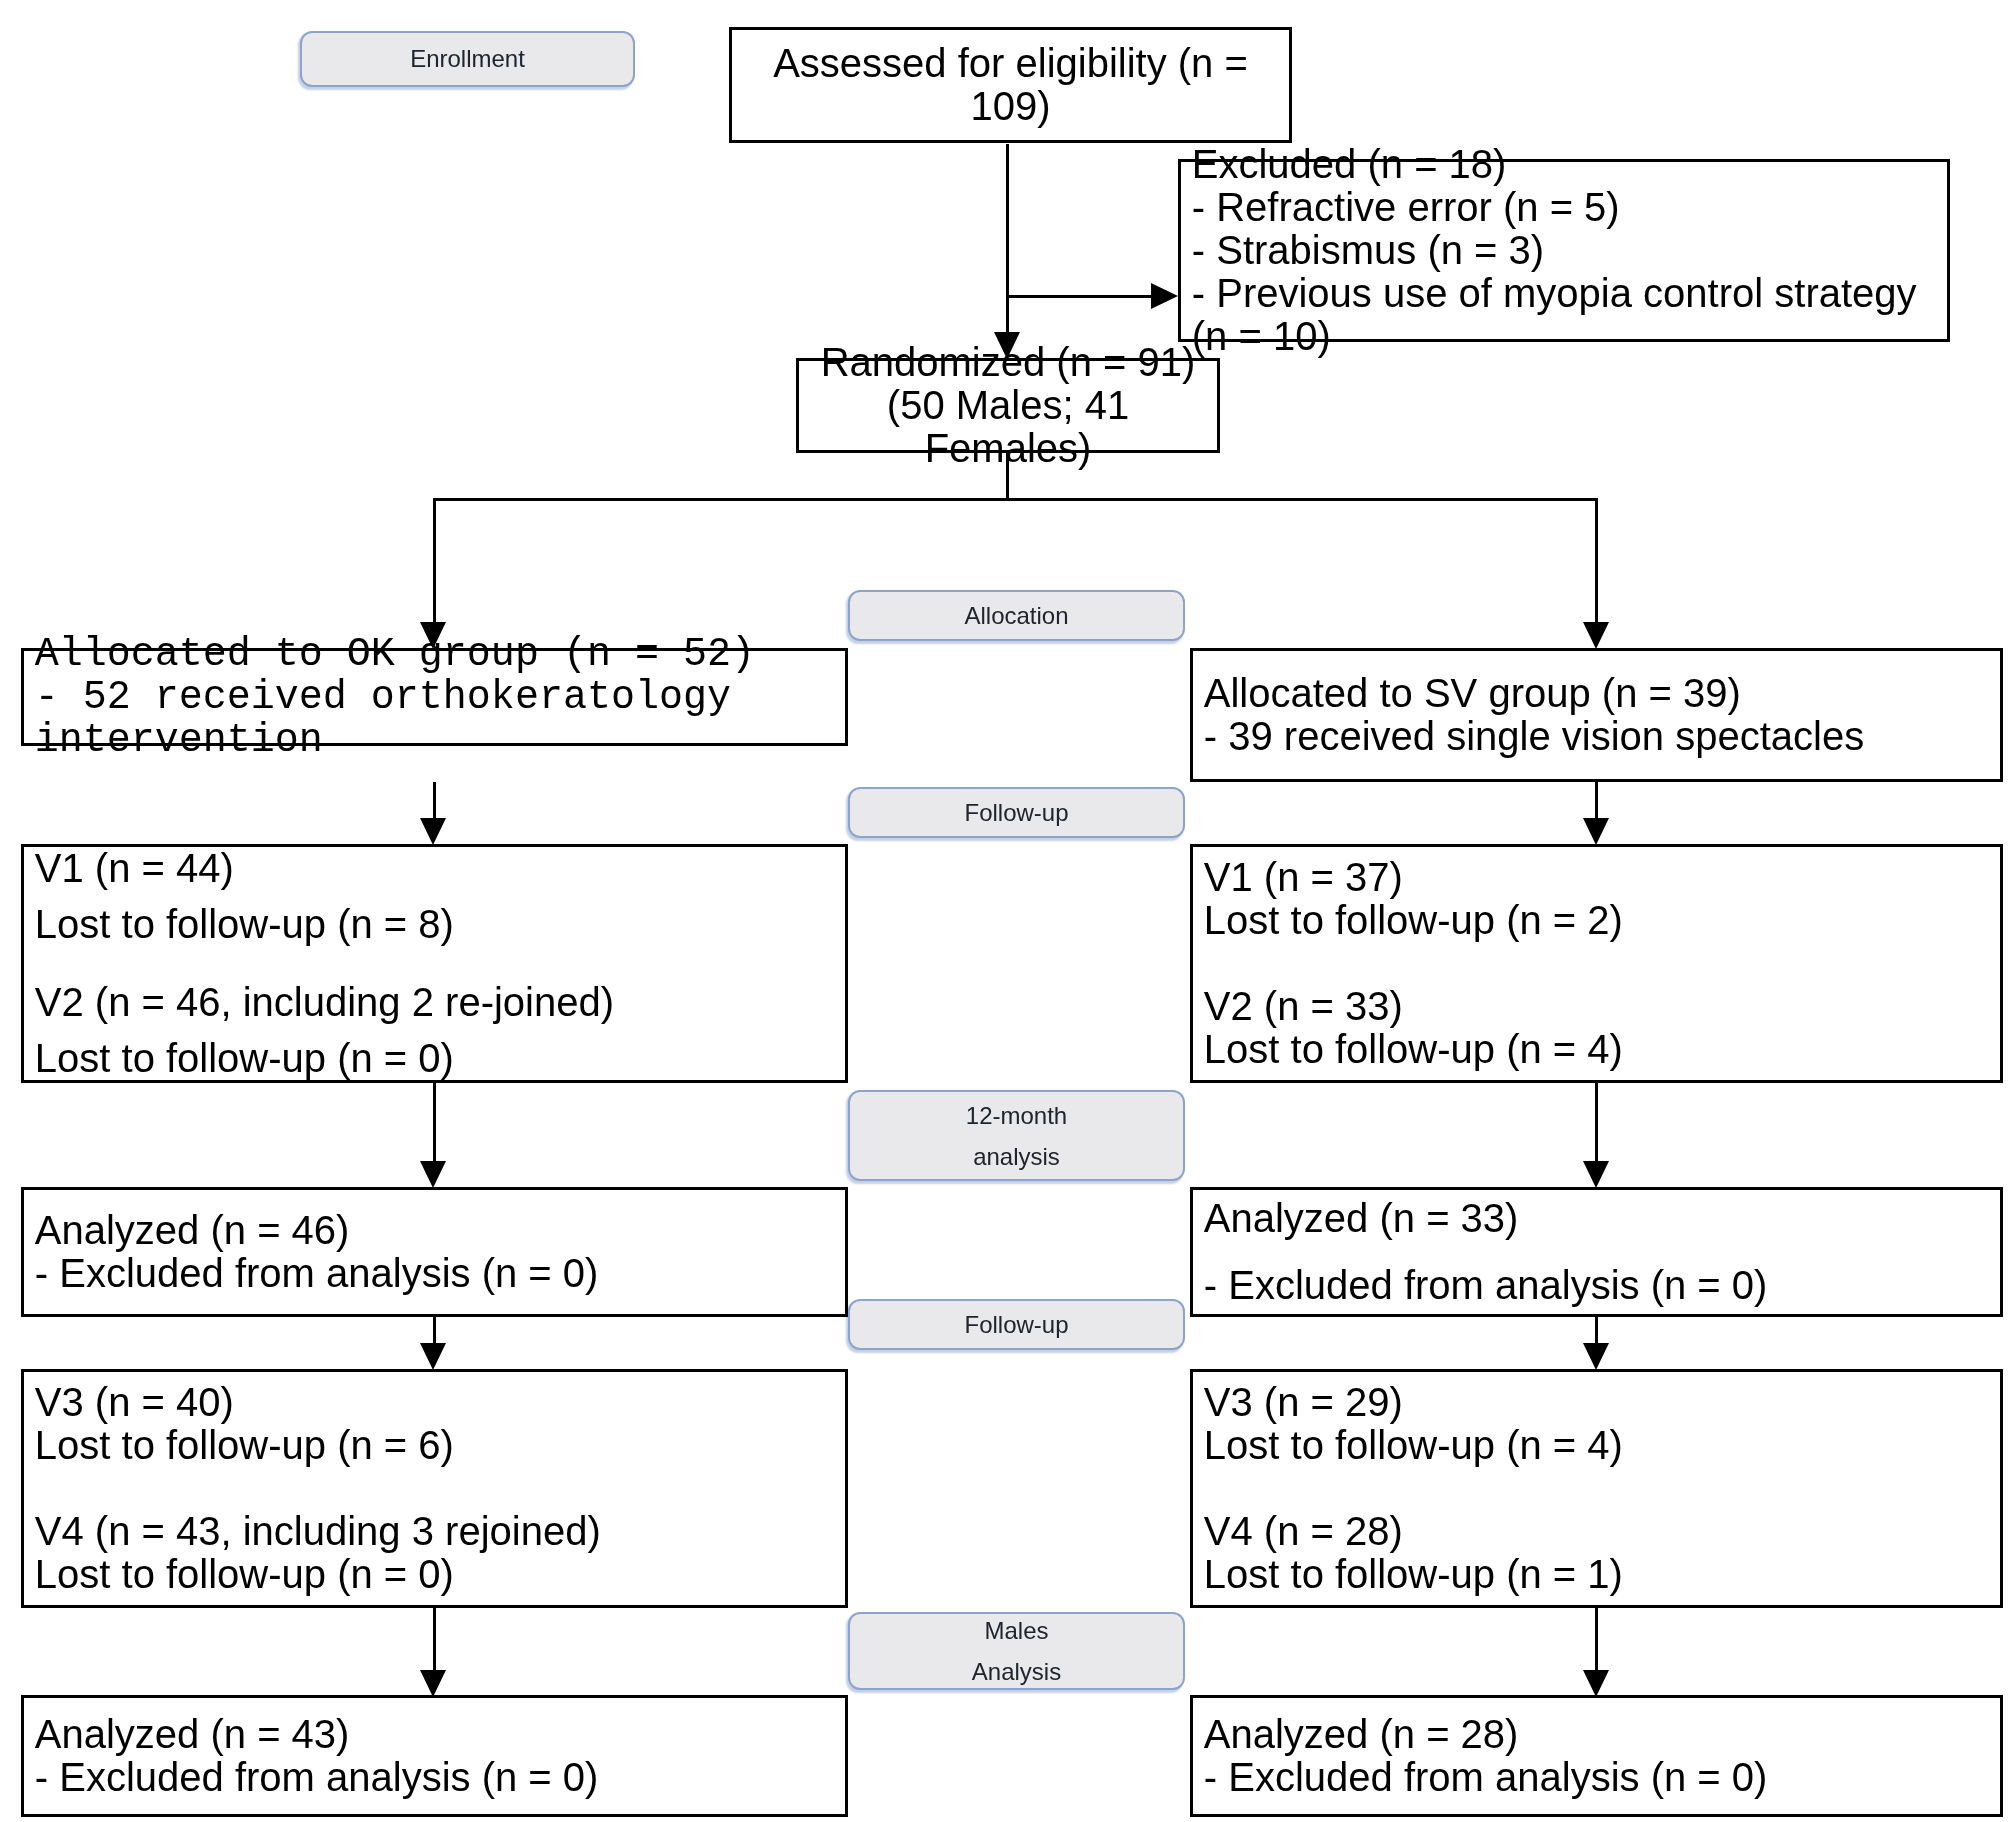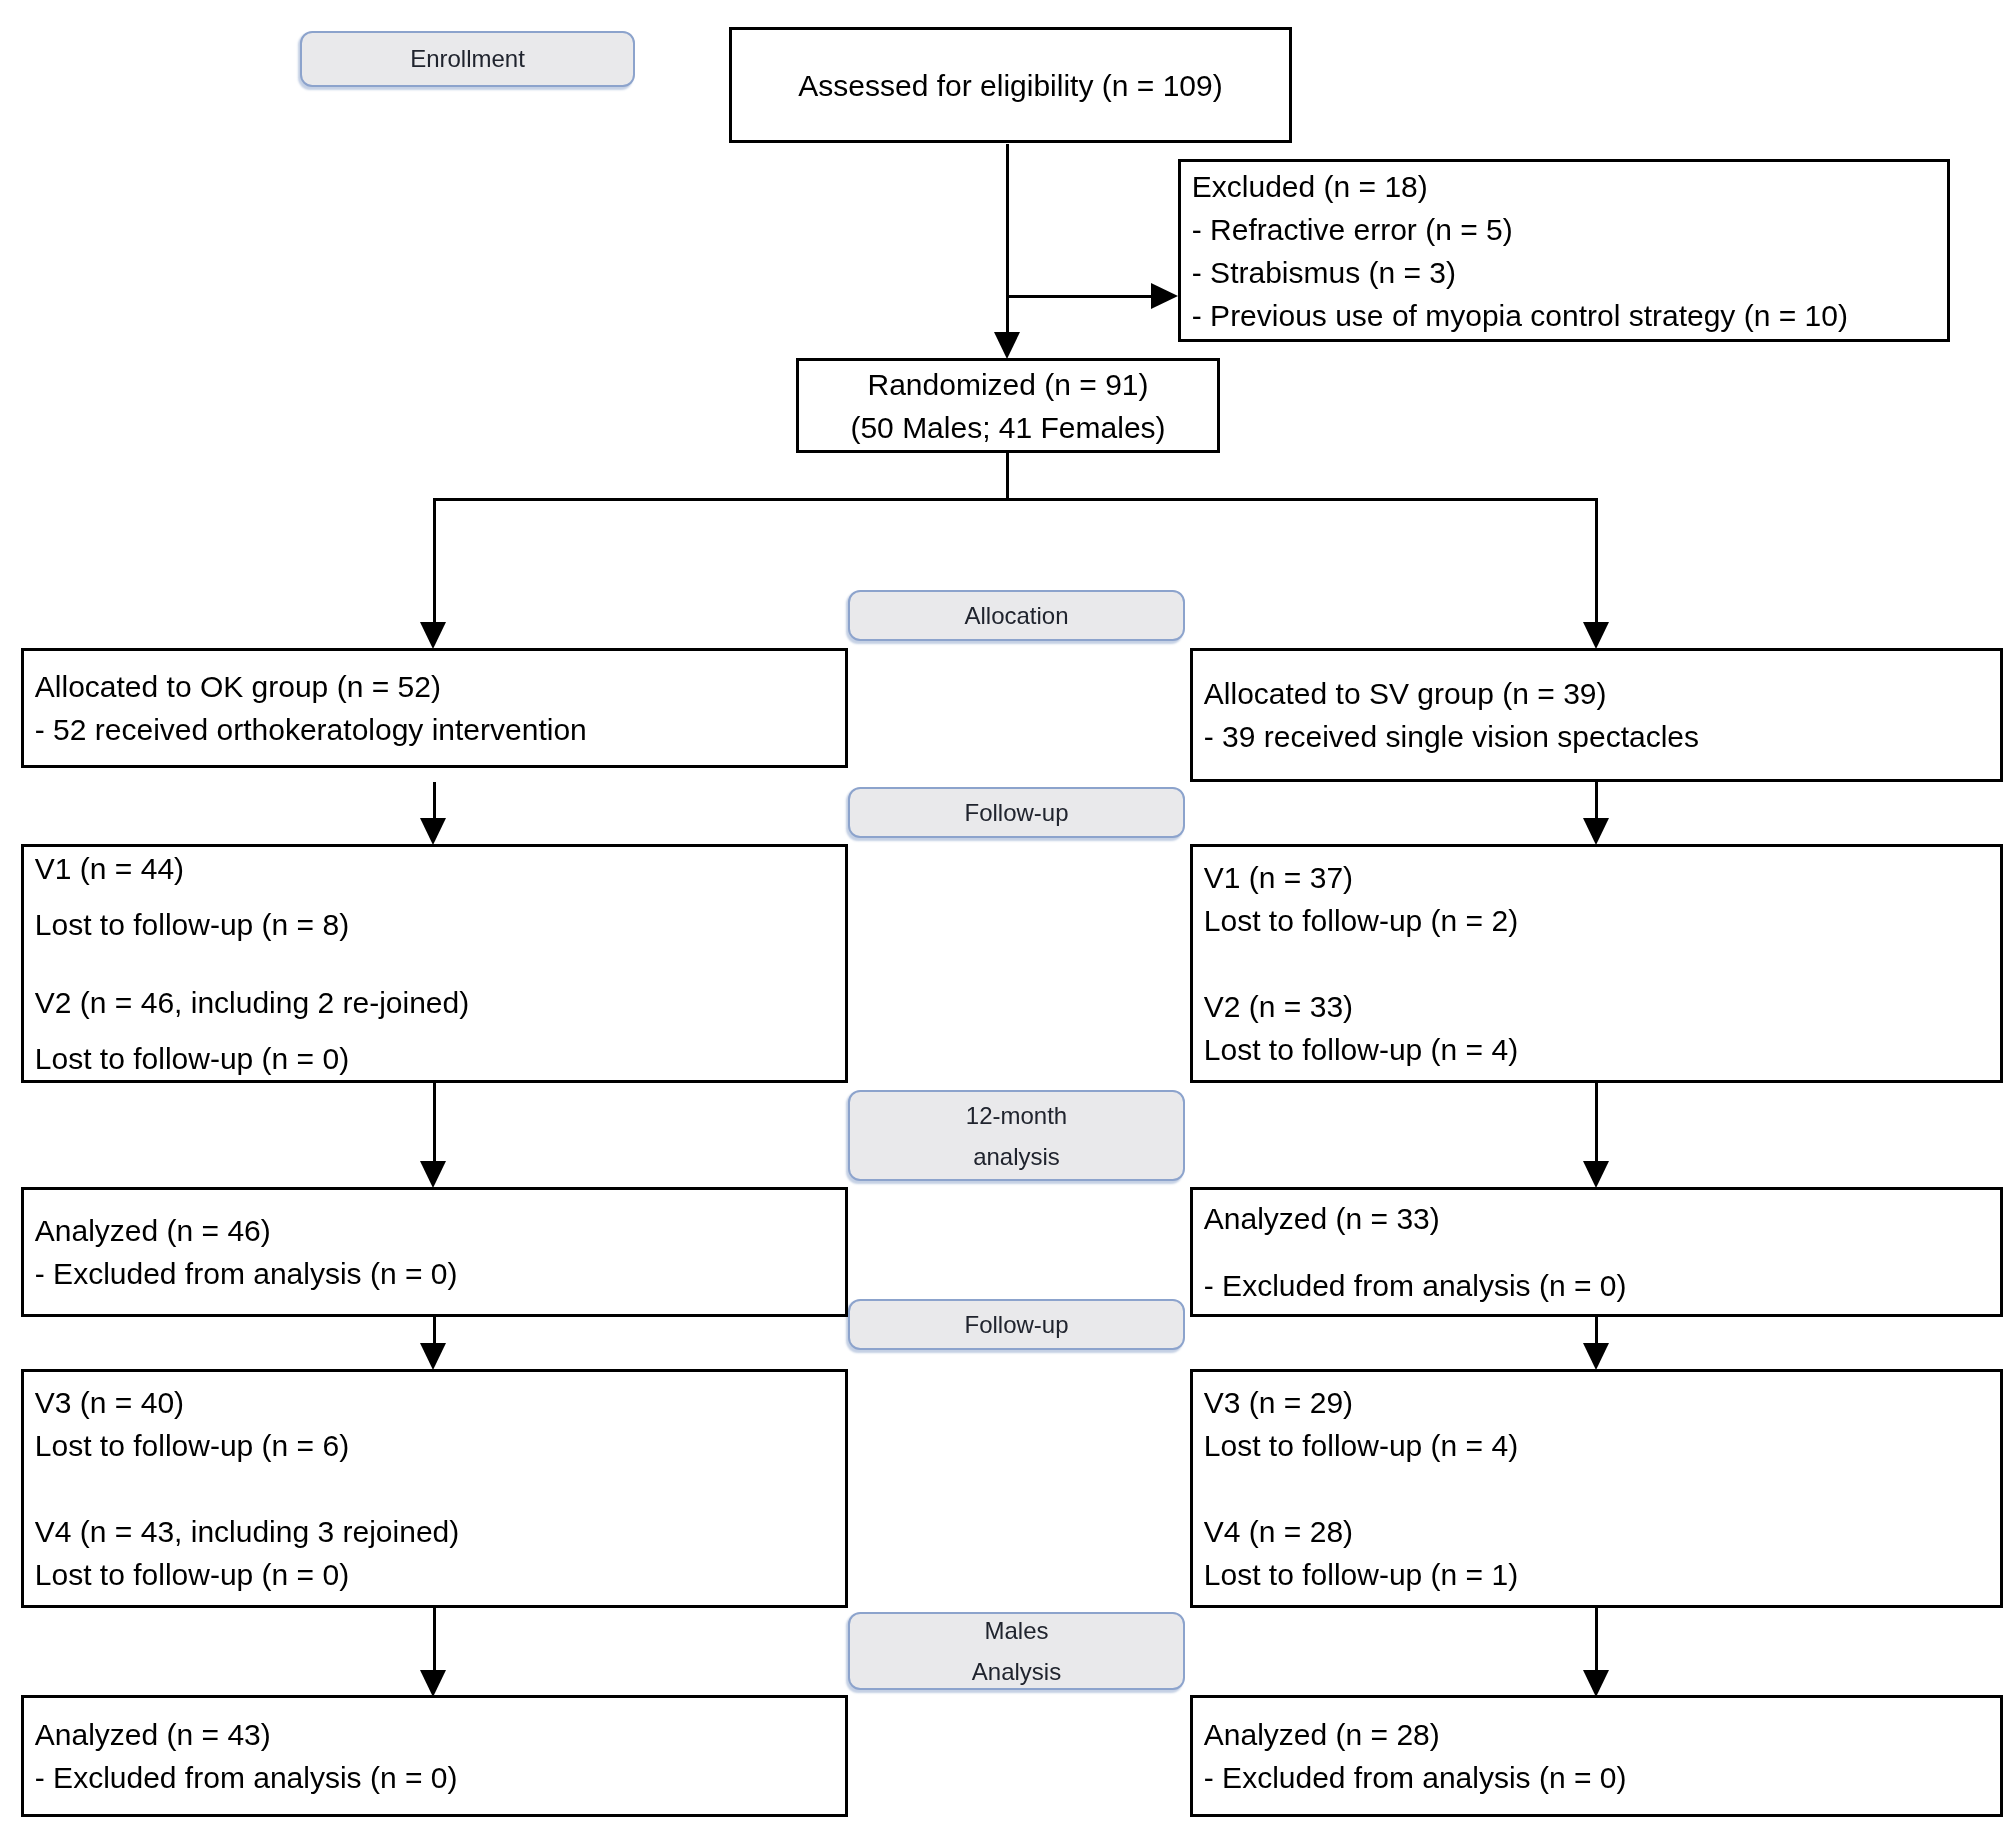--- a/index.html
+++ b/index.html
@@ -12,21 +12,21 @@
     color: #000000;
   }
   .flow-box {
     position: absolute;
     box-sizing: border-box;
     background: #ffffff;
     border: 3.4px solid #000000;
     display: flex;
     flex-direction: column;
     justify-content: center;
-    font-size: 30px;
+    font-size: 40px;
     line-height: 43px;
     padding: 0 10.8px;
     color: #000000;
   }
   .flow-box.center-text {
     align-items: center;
     text-align: center;
   }
   .stage-label {
     position: absolute;
@@ -96,21 +96,21 @@
     <div>- Refractive error (n = 5)</div>
     <div>- Strabismus (n = 3)</div>
     <div>- Previous use of myopia control strategy (n = 10)</div>
   </div>
 
   <div class="flow-box center-text" style="left:796px; top:358px; width:424px; height:95px;">
     <div>Randomized (n = 91)</div>
     <div>(50 Males; 41 Females)</div>
   </div>
 
-  <div class="flow-box" style="left:21px; top:648px; width:827px; height:120px;">
+  <div class="flow-box" style="left:21px; top:648px; width:827px; height:98px;font-family:Liberation Mono, monospace;">
     <div>Allocated to OK group (n = 52)</div>
     <div>- 52 received orthokeratology intervention</div>
   </div>
   <div class="flow-box" style="left:1190px; top:648px; width:813px; height:134px;">
     <div>Allocated to SV group (n = 39)</div>
     <div>- 39 received single vision spectacles</div>
   </div>
 
   <div class="flow-box" style="left:21px; top:844px; width:827px; height:239px;gap:13px;">
     <div>V1 (n = 44)</div>

